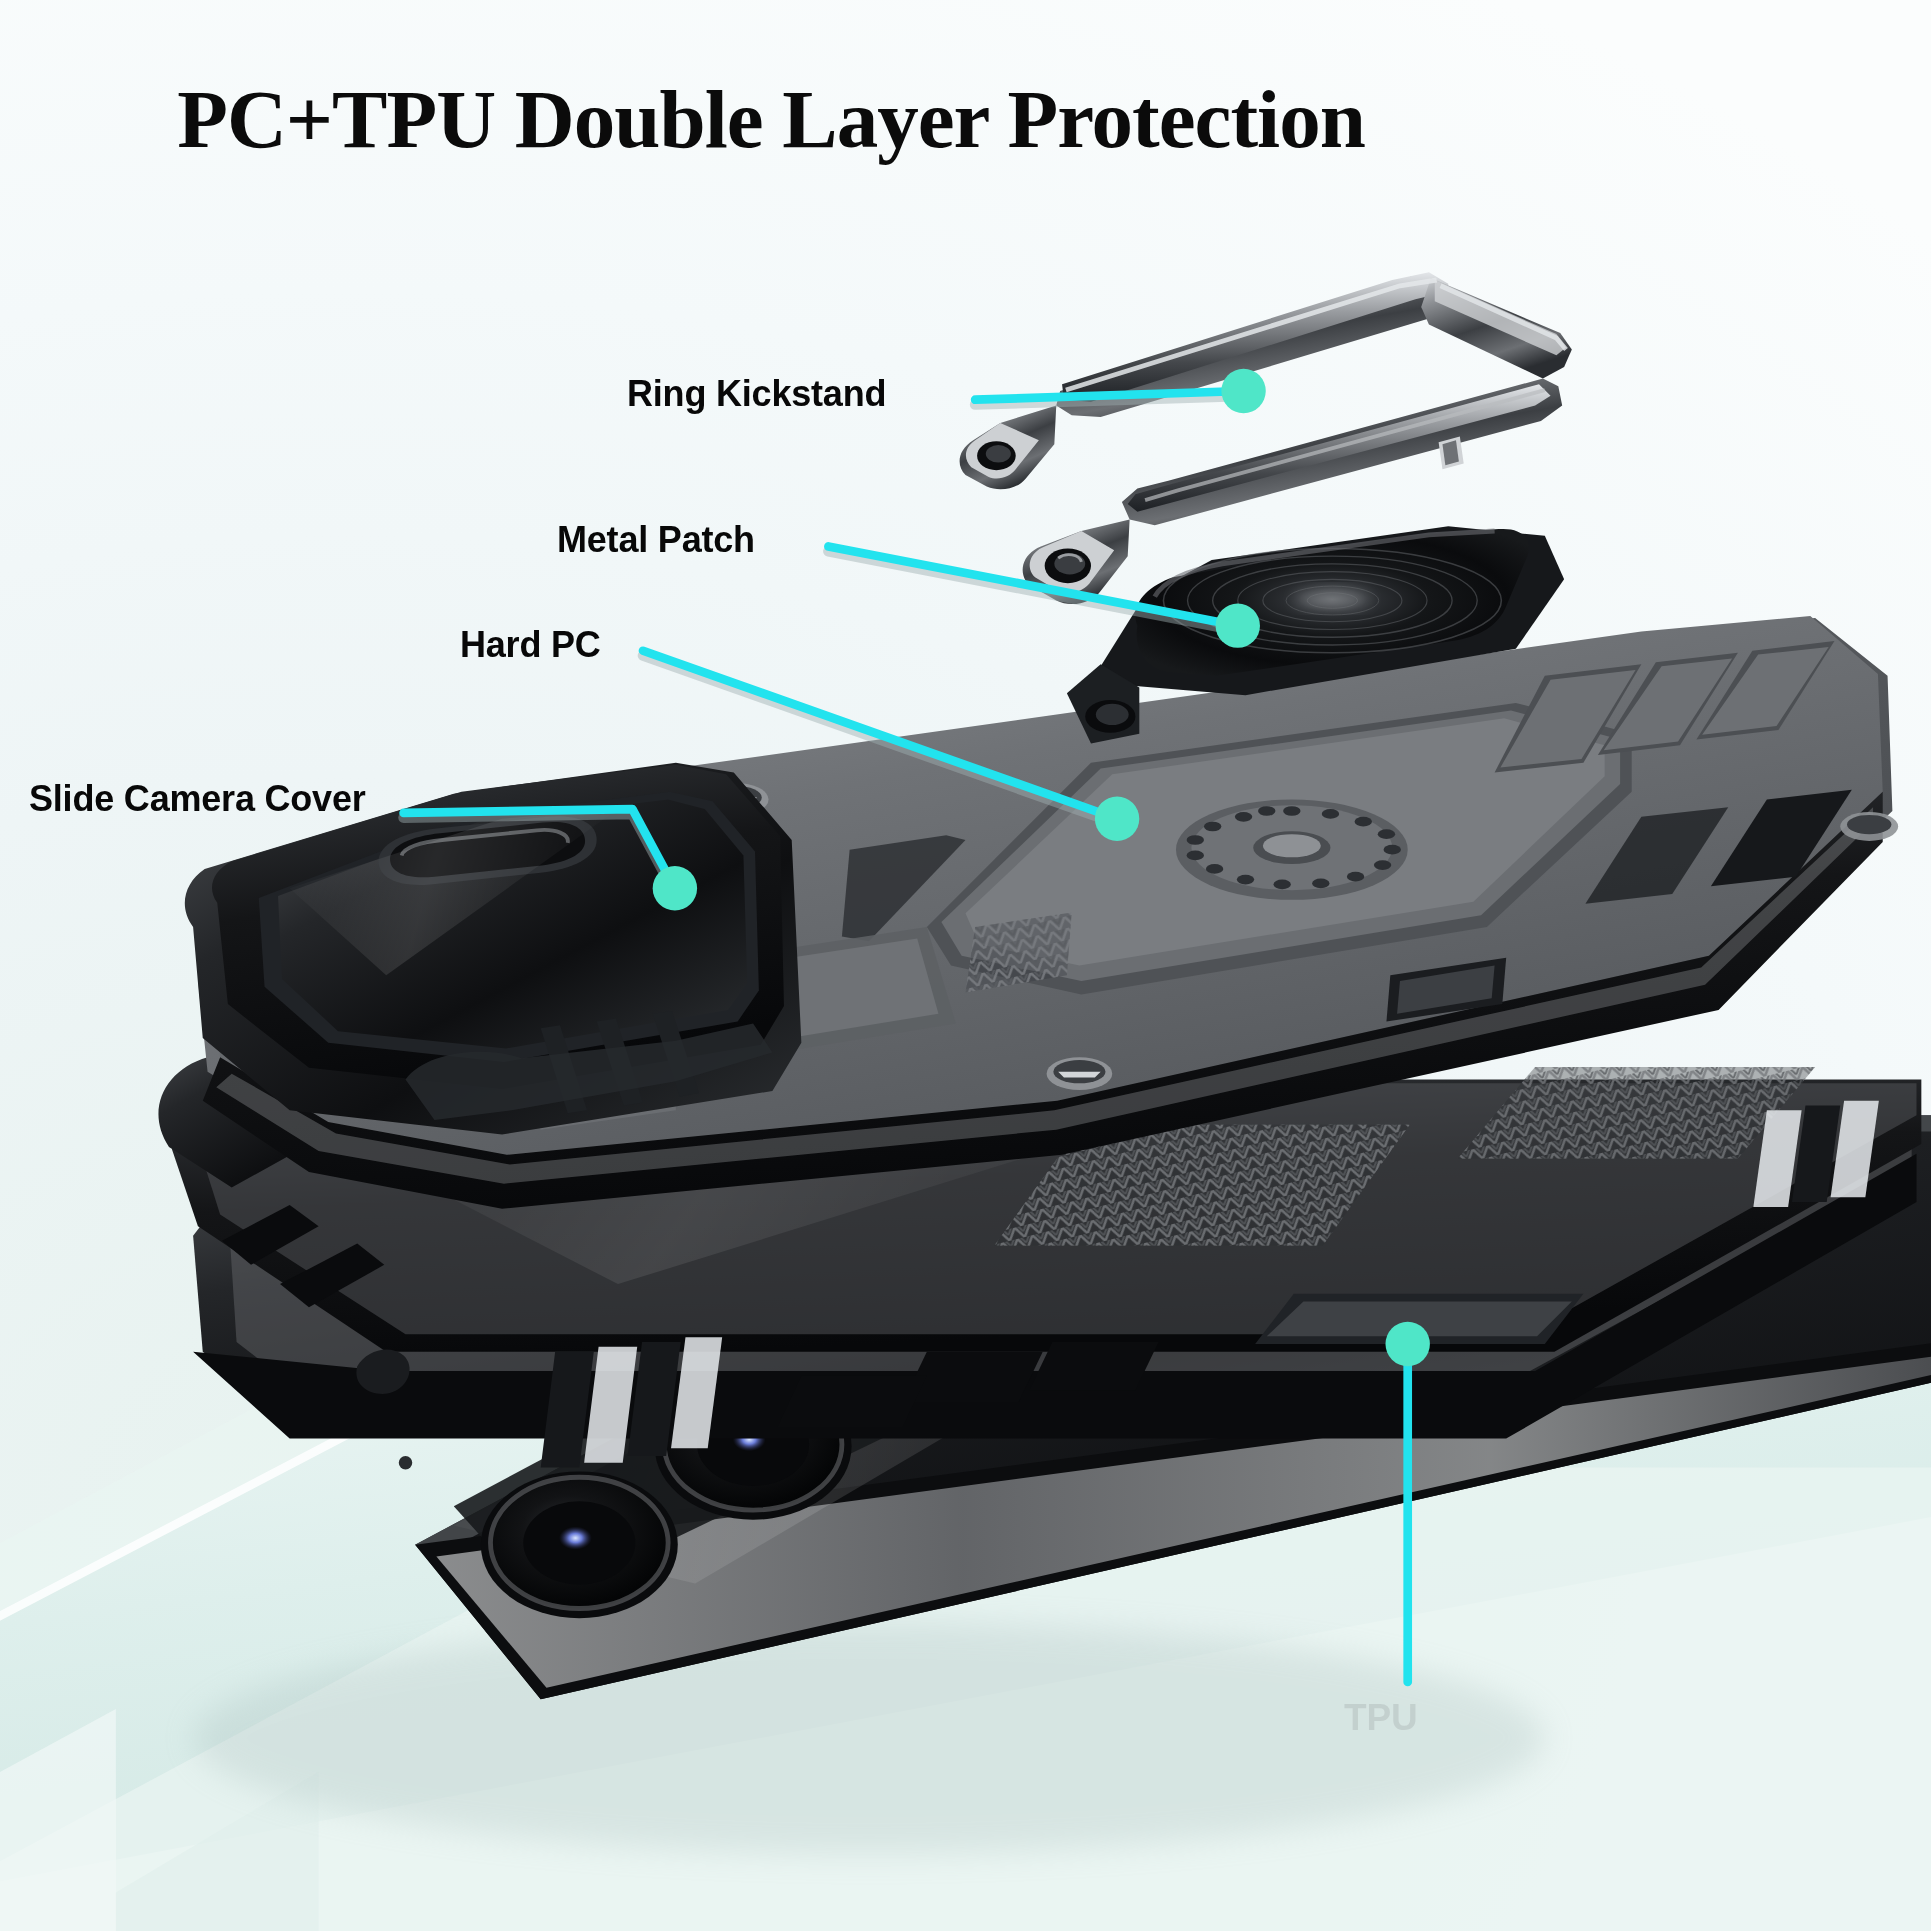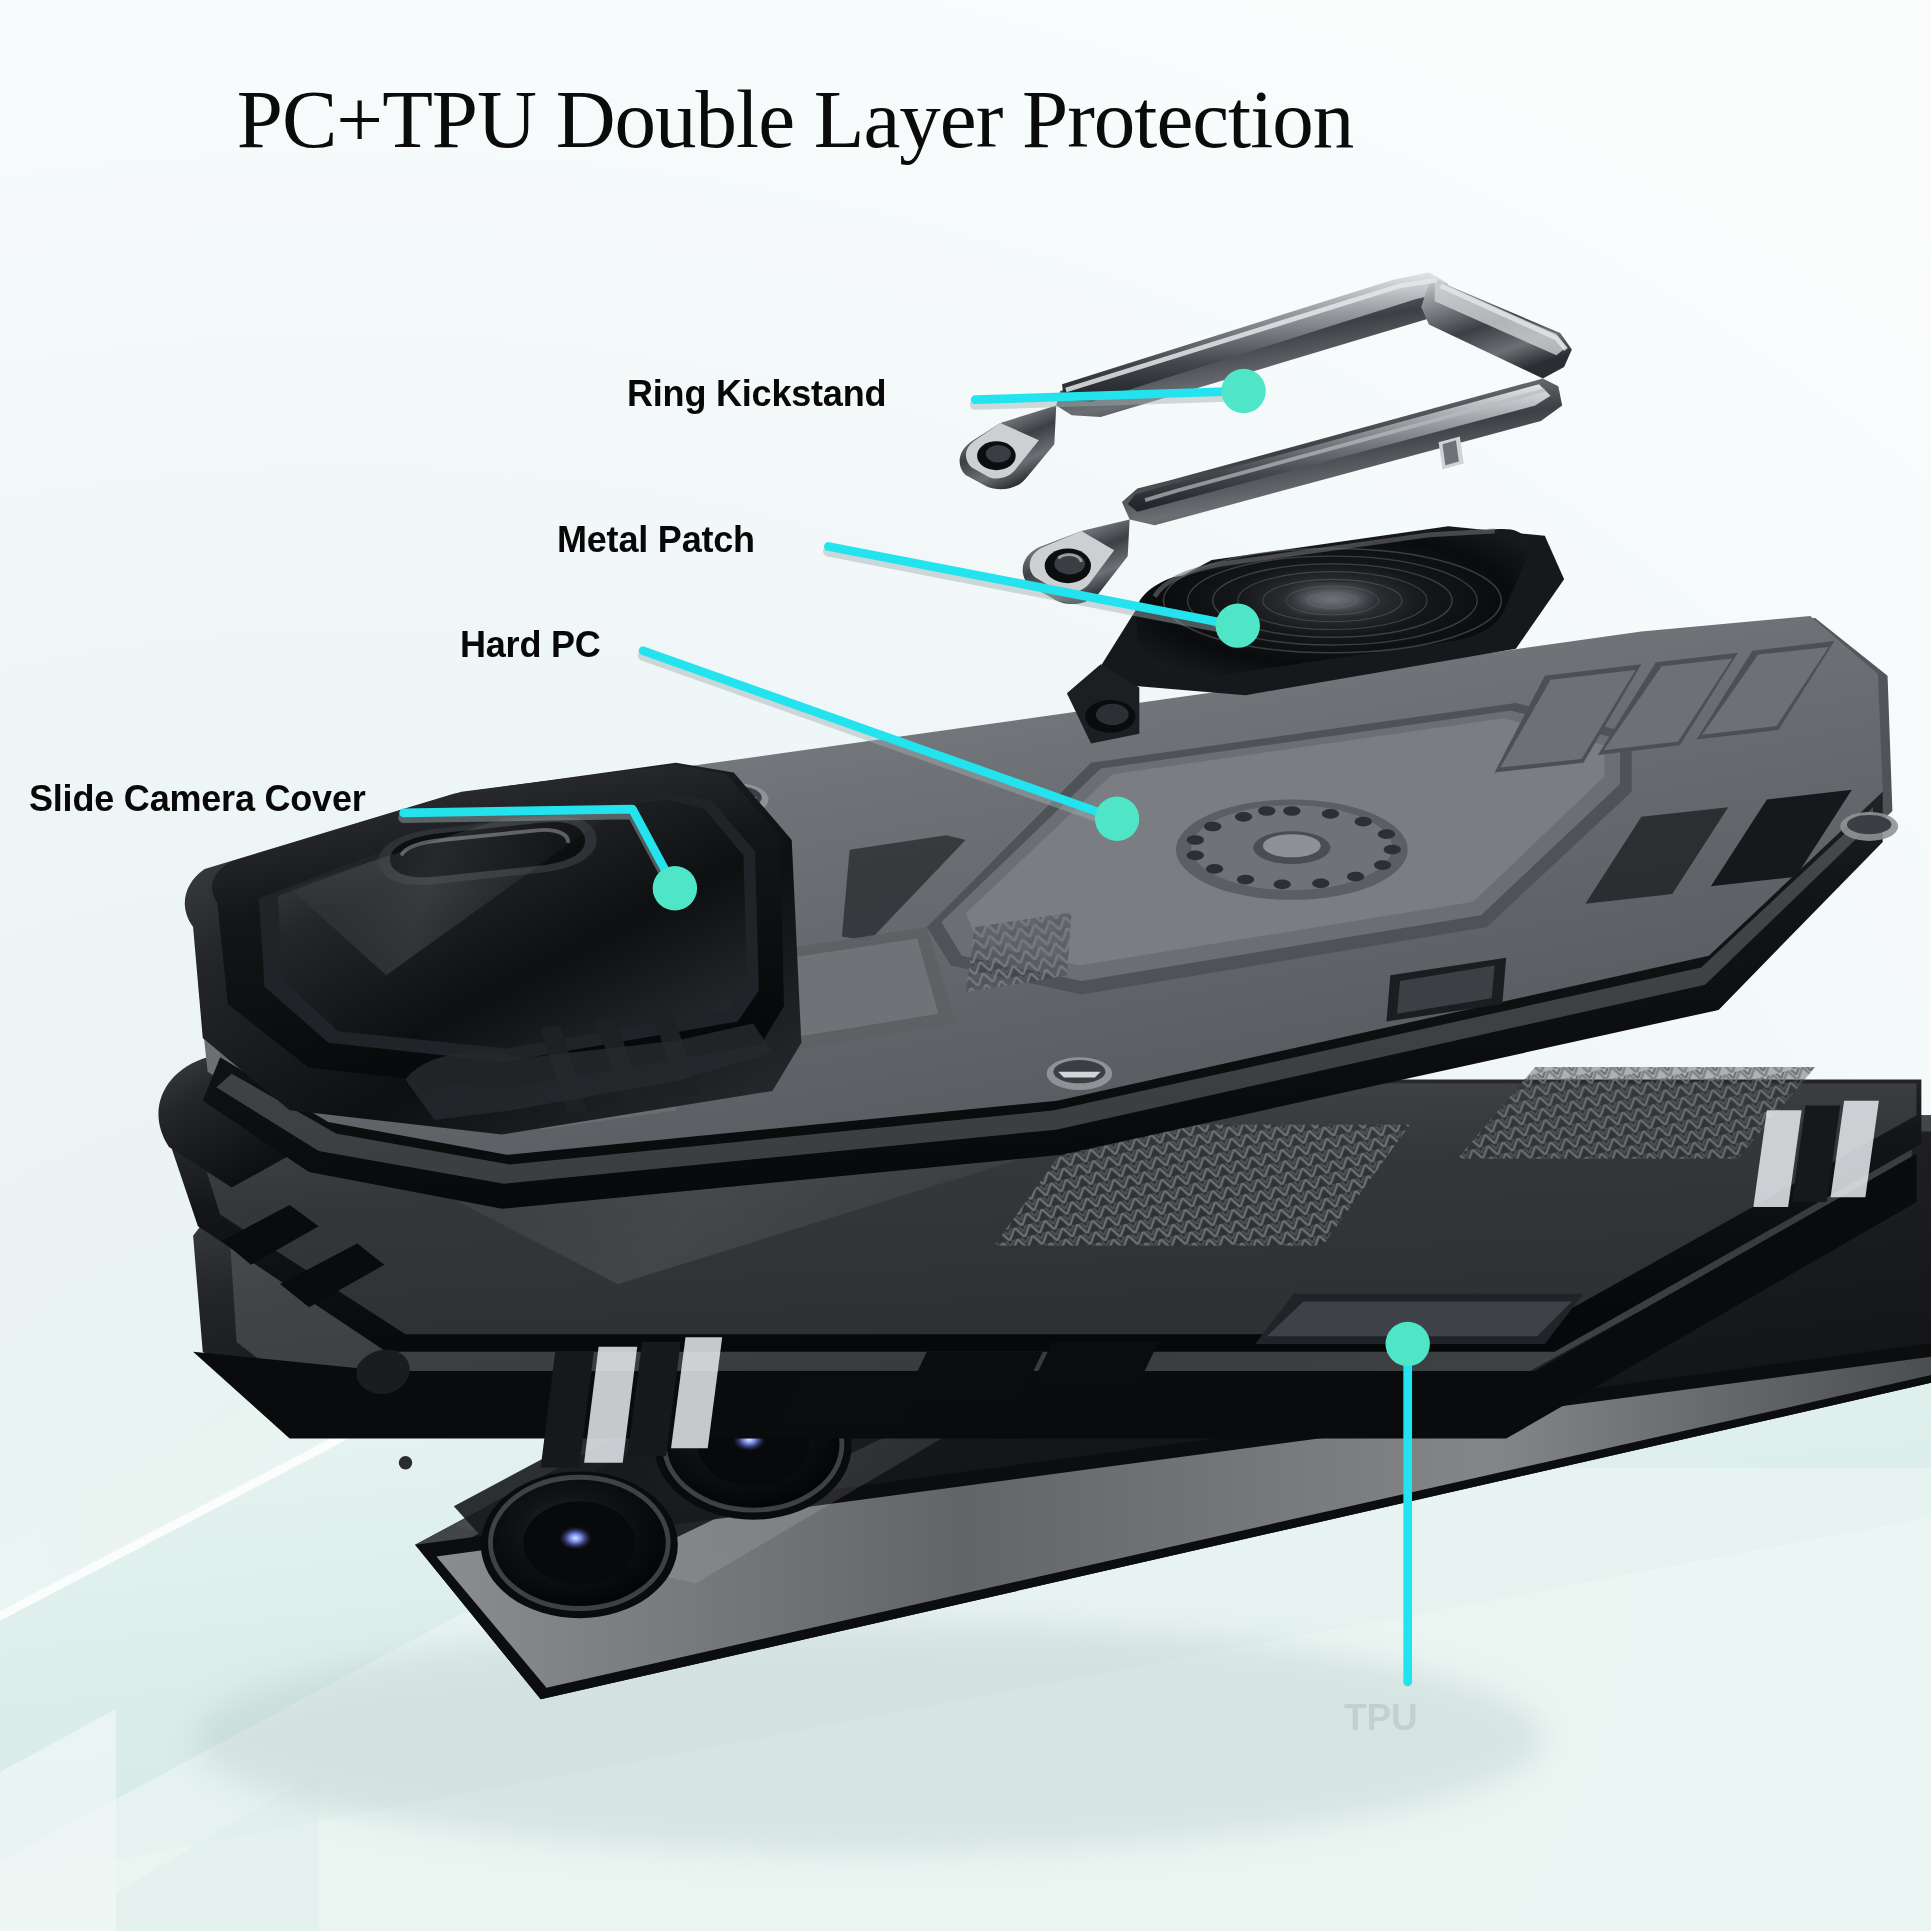--- a/index.html
+++ b/index.html
@@ -13,23 +13,22 @@
     position:relative;width:1931px;height:1931px;overflow:hidden;
     background:
       radial-gradient(120% 90% at 18% 78%, #e7f2ef 0%, #eef5f6 42%, #f4f9fa 70%, #fbfdfd 100%),
       linear-gradient(170deg,#ffffff 0%, #f2f8f9 40%, #eaf3f3 100%);
   }
 
   
   .title{
     position:absolute;left:0;top:71px;width:1542px;text-align:center;
     font-family:"Liberation Serif", serif;
-    font-weight:normal;font-size:83px;letter-spacing:-1px;color:#0b0b0b;
+    font-weight:bold;font-size:83px;letter-spacing:-1px;color:#0b0b0b;
     white-space:nowrap;
-    margin-left:24px;
   }
 
   
   .label{
     position:absolute;font-weight:bold;color:#080808;white-space:nowrap;
     font-size:36px;letter-spacing:-0.2px;
   }
   .lbl-ring{left:627px;top:373px;}
   .lbl-metal{left:557px;top:519px;}
   .lbl-hardpc{left:460px;top:624px;}

